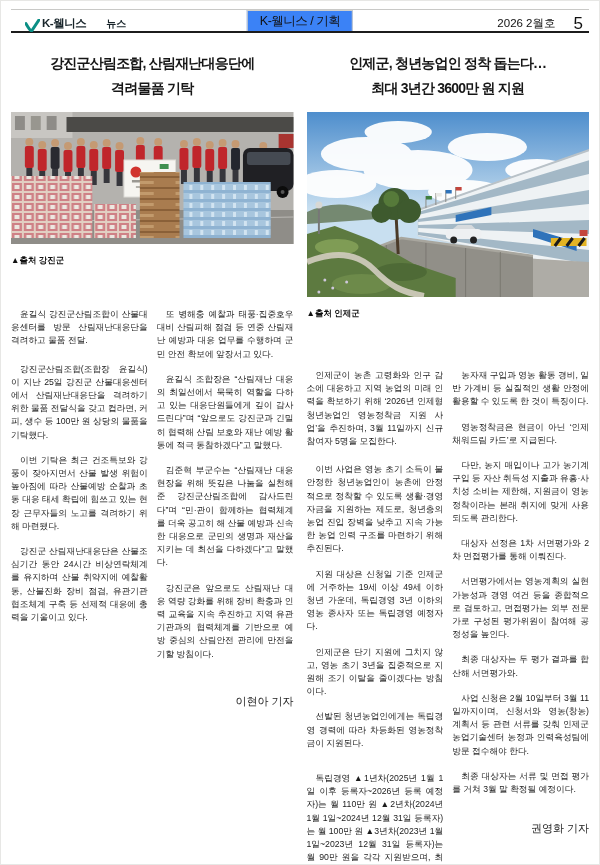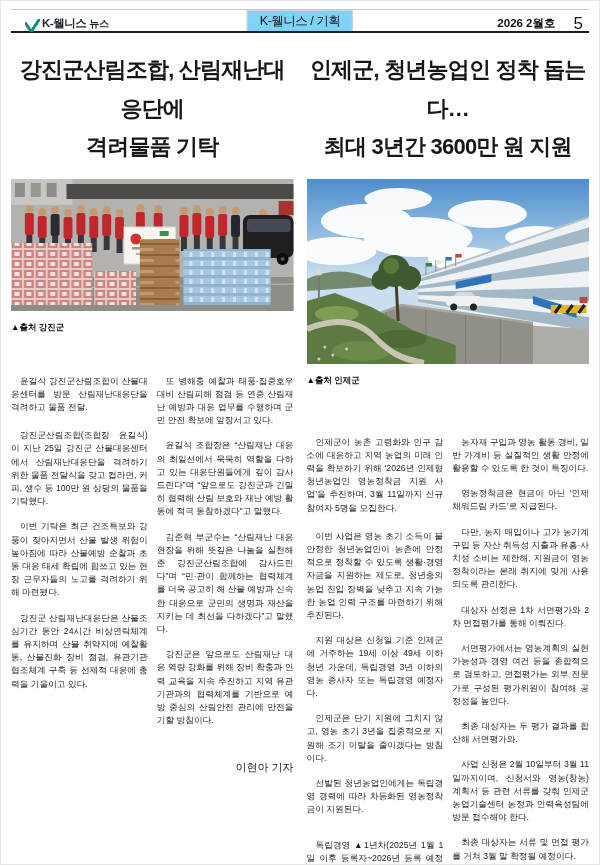--- a/index.html
+++ b/index.html
@@ -8,34 +8,34 @@
     border:1px solid #e7e7e5;position:relative;overflow:hidden;
     font-family:"Liberation Sans","DejaVu Sans",sans-serif;color:#1b1b1b;
     padding:8px 10px 0;
   }
   
   .masthead{position:relative;border-top:1px solid #c9c9c7;height:21px;text-align:right;}
   .masthead-row{display:flex;justify-content:space-between;align-items:flex-end;height:100%;}
   .logo{display:flex;align-items:flex-end;gap:2px;padding-left:14px;}
   .logo-mark{width:15px;height:13px;display:inline-block;}
   .logo-main{font-weight:bold;font-size:11.5px;letter-spacing:-0.5px;color:#18242a;}
-  .logo-sub{font-weight:bold;font-size:10px;margin-left:1px;color:#18242a;}
+  .logo-sub{font-weight:bold;font-size:10px;margin-left:18px;color:#18242a;}
   .section-box{
     position:absolute;left:50%;transform:translateX(-50%);bottom:0;
-    border:1px solid #cfcfcd;border-bottom:none;background:#7dd3fc;
+    border:1px solid #cfcfcd;border-bottom:none;background:#3b82f6;
     font-size:12.5px;padding:2px 12px 1px;letter-spacing:-0.5px;color:#111;
   }
   .issue-area{display:flex;align-items:flex-end;padding-right:6px;}
-  .issue-date{font-size:11.5px;letter-spacing:0;color:#111;font-weight:bold;}
+  .issue-date{font-size:11.5px;letter-spacing:0;color:#111;}
   .page-number{font-size:17px;margin-left:18px;line-height:0.9;color:#111;}
   .masthead-rule{border-bottom:2.5px solid #1c1c1c;}
   
   .articles{display:flex;gap:13px;margin-top:12px;}
   .article{flex:1;min-width:0;}
-  .headline{font-size:22px;font-weight:bold;text-align:center;line-height:1.75;
+  .headline{font-size:14px;font-weight:bold;text-align:center;line-height:1.75;
     letter-spacing:-0.8px;margin:6px 0 12px;color:#161616;}
   figure{margin:0;}
   figure svg{display:block;width:100%;}
   figcaption{font-size:8.5px;font-weight:bold;margin-top:11px;color:#111;}
   .cols{display:flex;gap:9px;}
   .article-left .cols{margin-top:32px;}
   .article-right .cols{margin-top:40px;}
   .col{flex:1;min-width:0;font-size:8.7px;line-height:13.2px;text-align:justify;
     word-break:break-all;color:#1b1b1b;}
   .col p{margin:9px 0 12px;text-indent:9px;}

